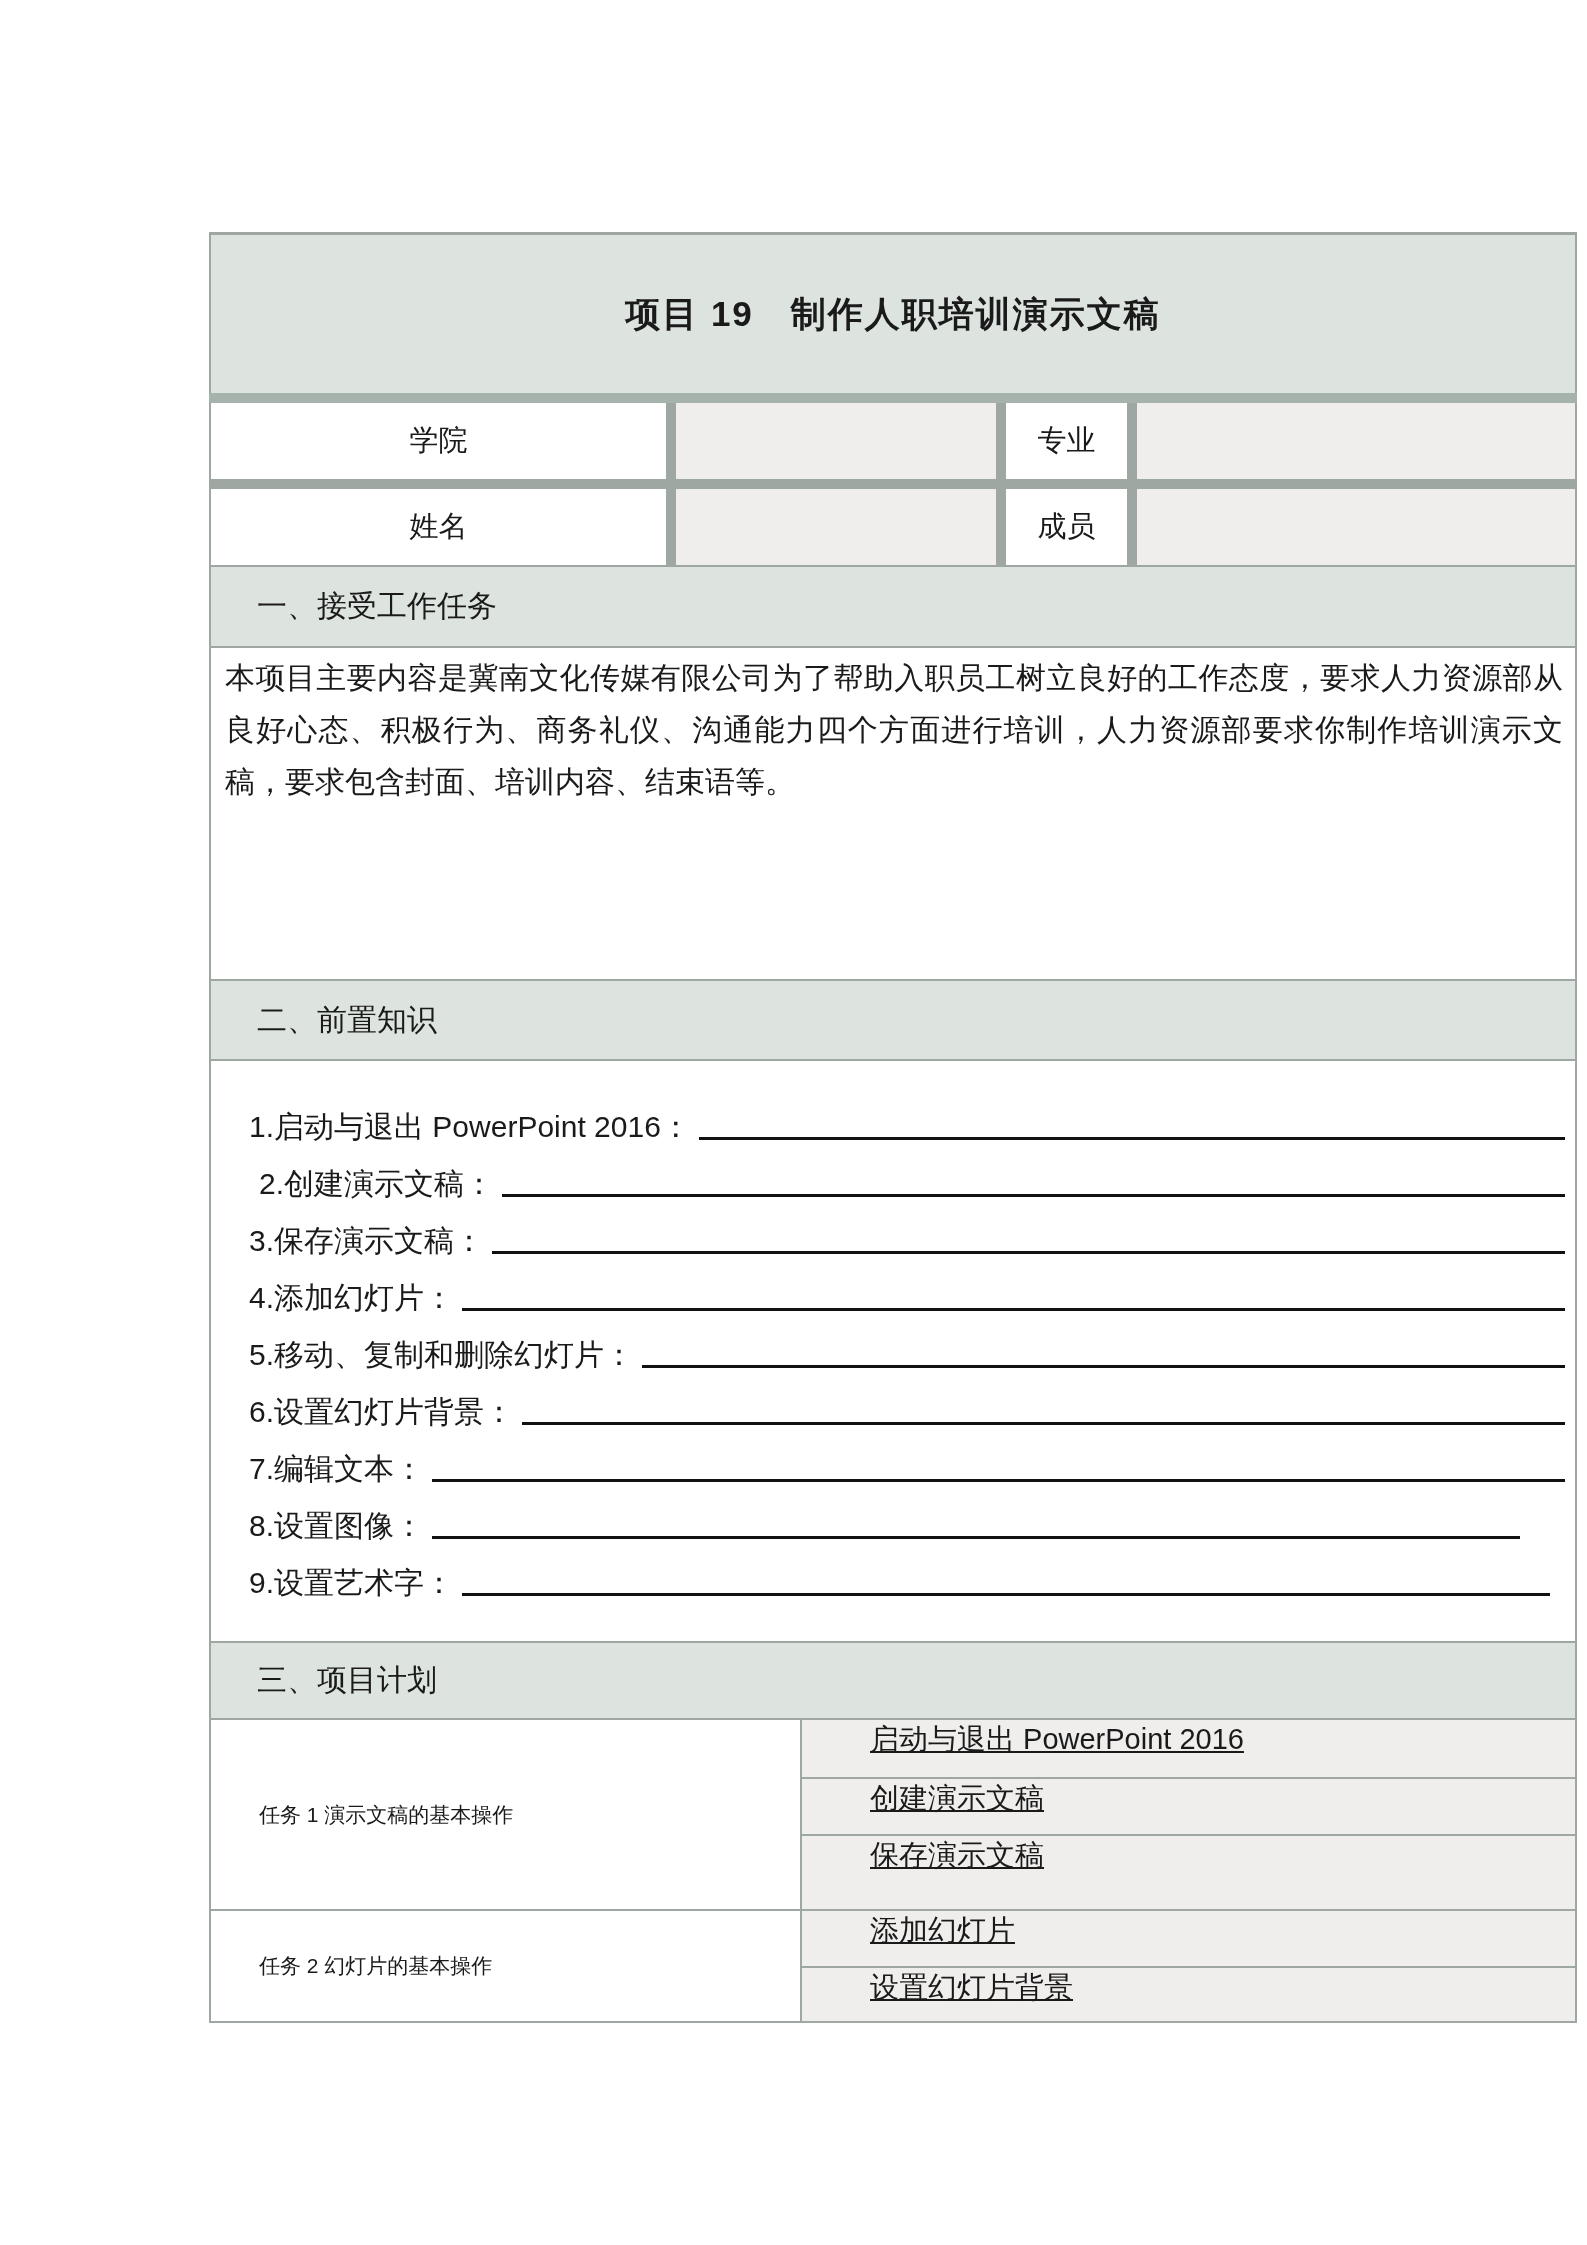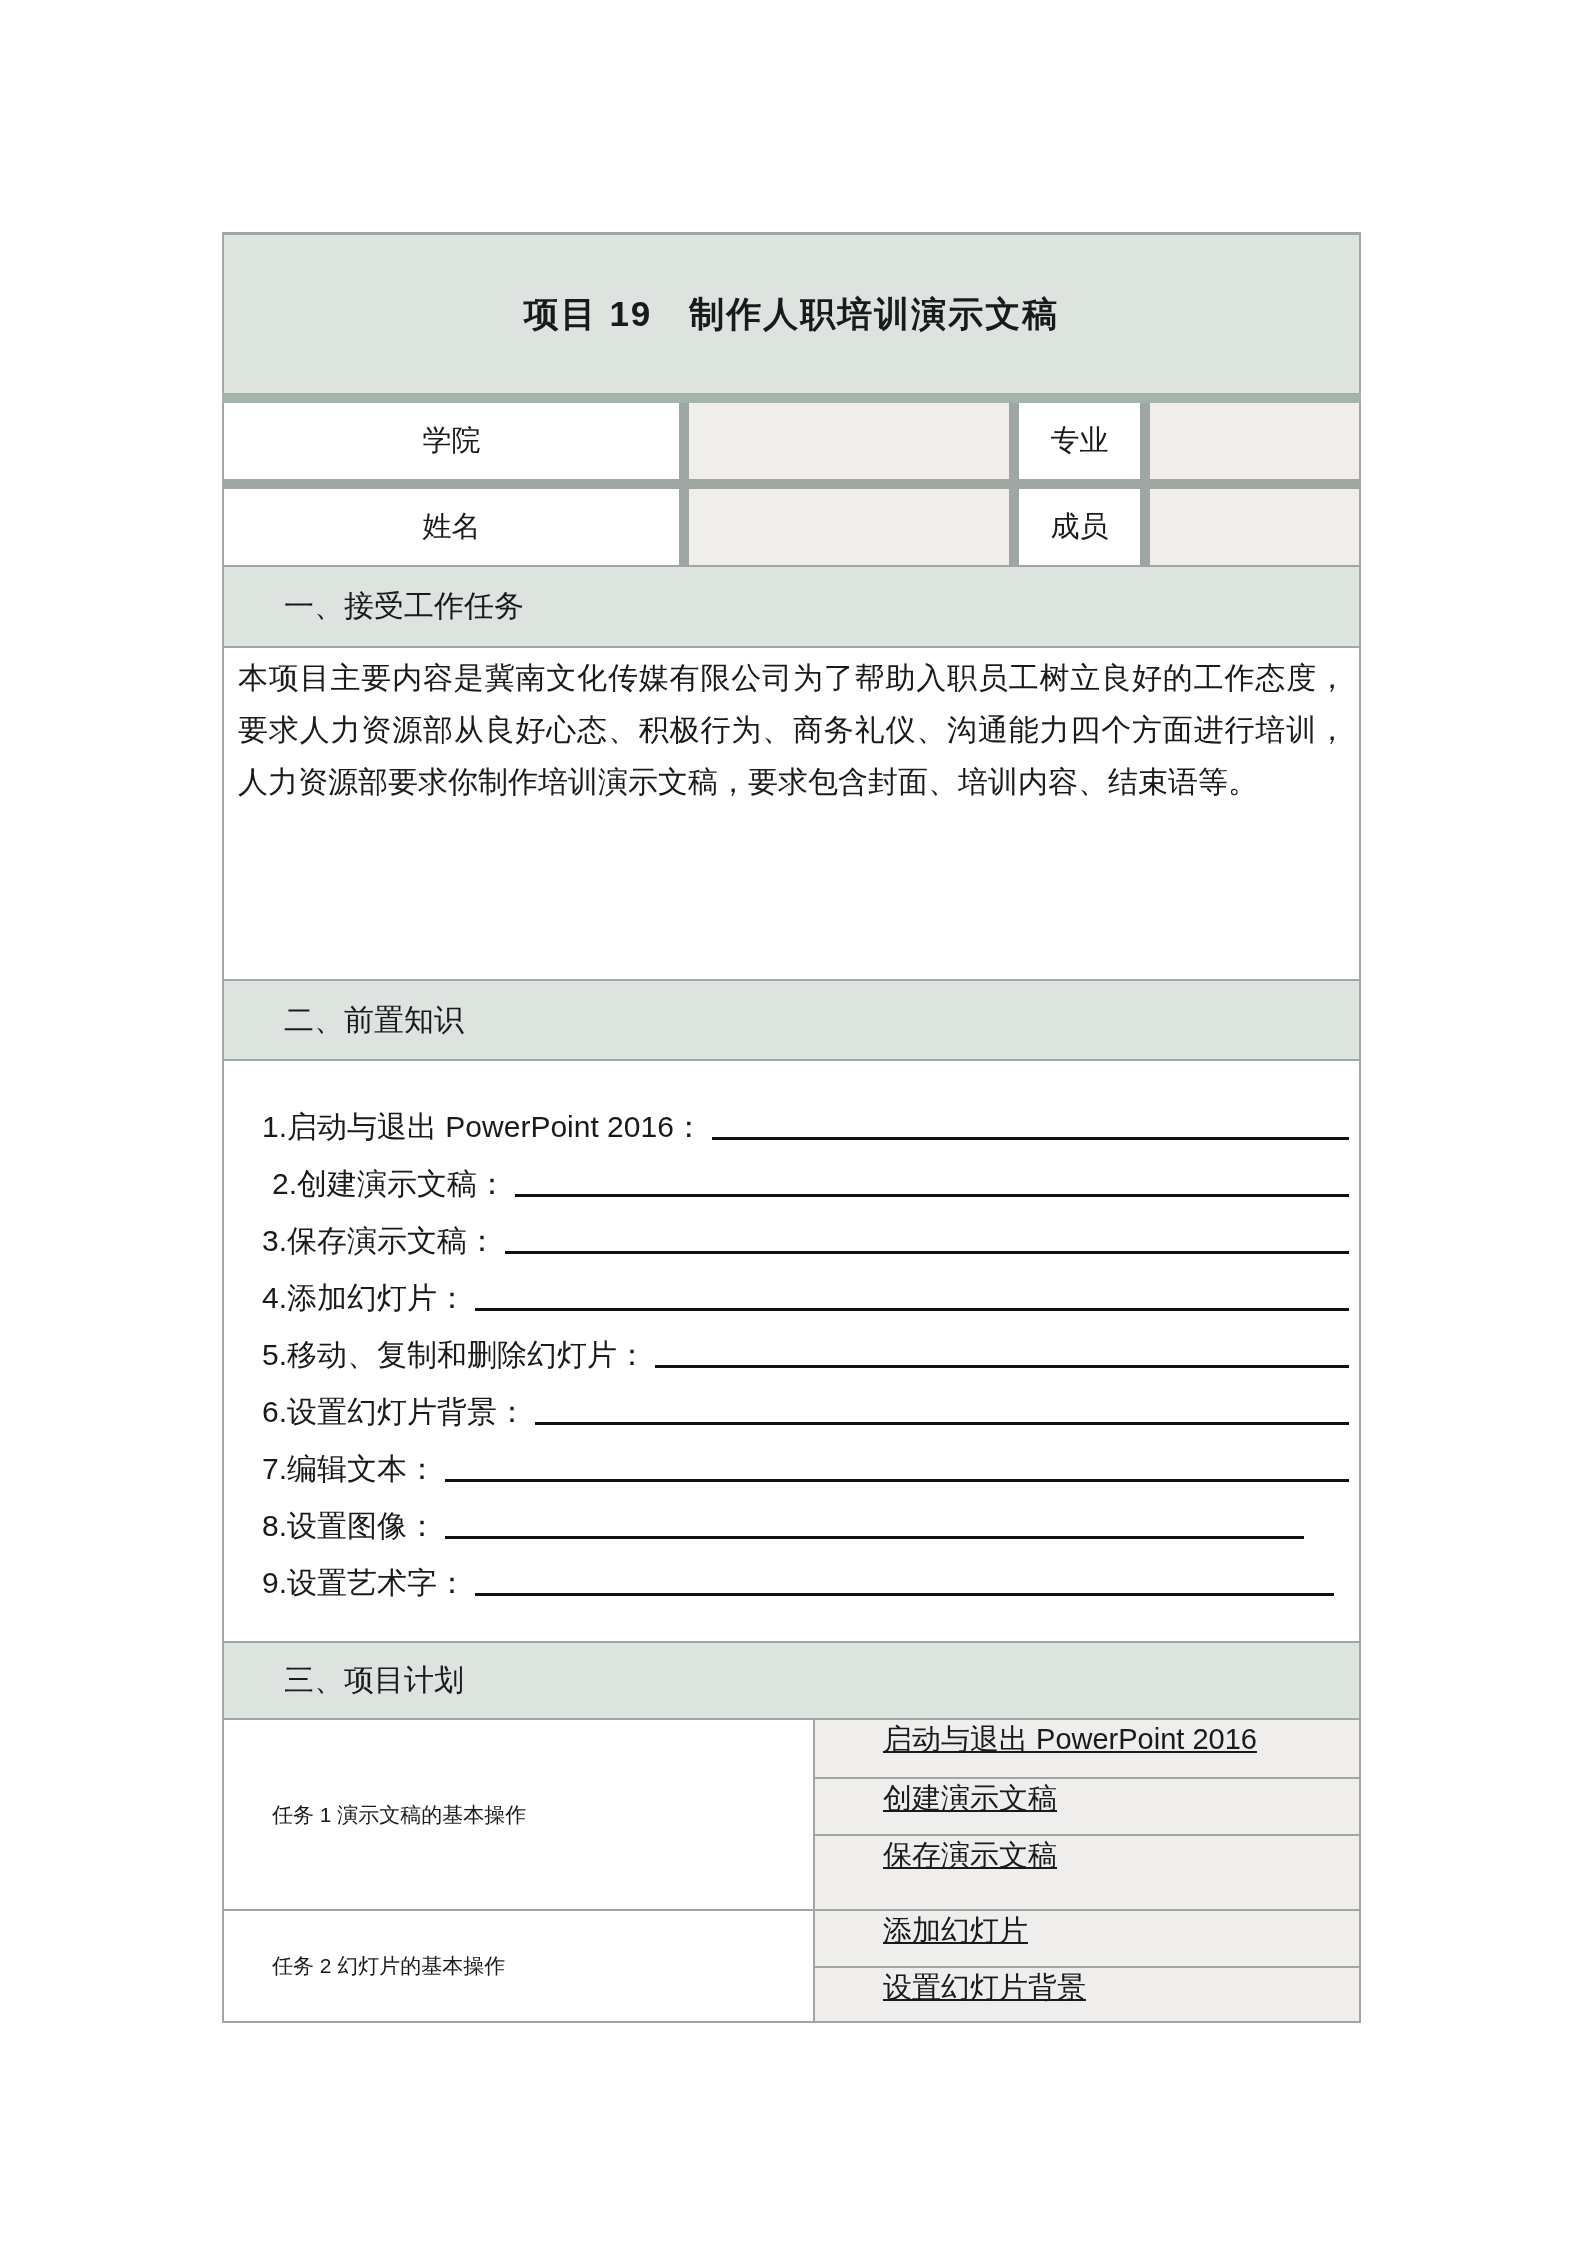--- a/index.html
+++ b/index.html
@@ -15,22 +15,22 @@
   body{font-family:"Liberation Sans","DejaVu Sans",sans-serif;color:var(--text);}
   .page{
     position:relative;
     width:1587px;height:2245px;
     background:#ffffff;
     margin:0 auto;
     overflow:hidden;
   }
   .doc{
     position:absolute;
-    left:222px;top:232px;
-    width:1139px;
+    left:209px;top:232px;
+    width:1368px;
   }
   
   .title-row{
     height:161px;
     background:var(--header-bg);
     border-top:3px solid var(--border);
     border-left:2px solid var(--border);
     border-right:2px solid var(--border);
     display:flex;align-items:center;justify-content:center;
   }
@@ -52,21 +52,21 @@
   .info-grid .cell{display:flex;align-items:center;}
   .info-grid .label-cell{background:#ffffff;justify-content:center;font-size:29px;}
   .info-grid .blank-cell{background:var(--cell-gray);}
   
   .sec-header{
     background:var(--header-bg);
     border-left:2px solid var(--border);
     border-right:2px solid var(--border);
     border-bottom:2px solid var(--border);
     display:flex;align-items:center;
-    padding-left:60px;
+    padding-left:46px;
     font-size:30px;
   }
   .sec-header.h1{height:81px;}
   .sec-header.h2{height:80px;}
   .sec-header.h3{height:77px;}
   
   .para-cell{
     height:333px;
     background:#ffffff;
     border-left:2px solid var(--border);

